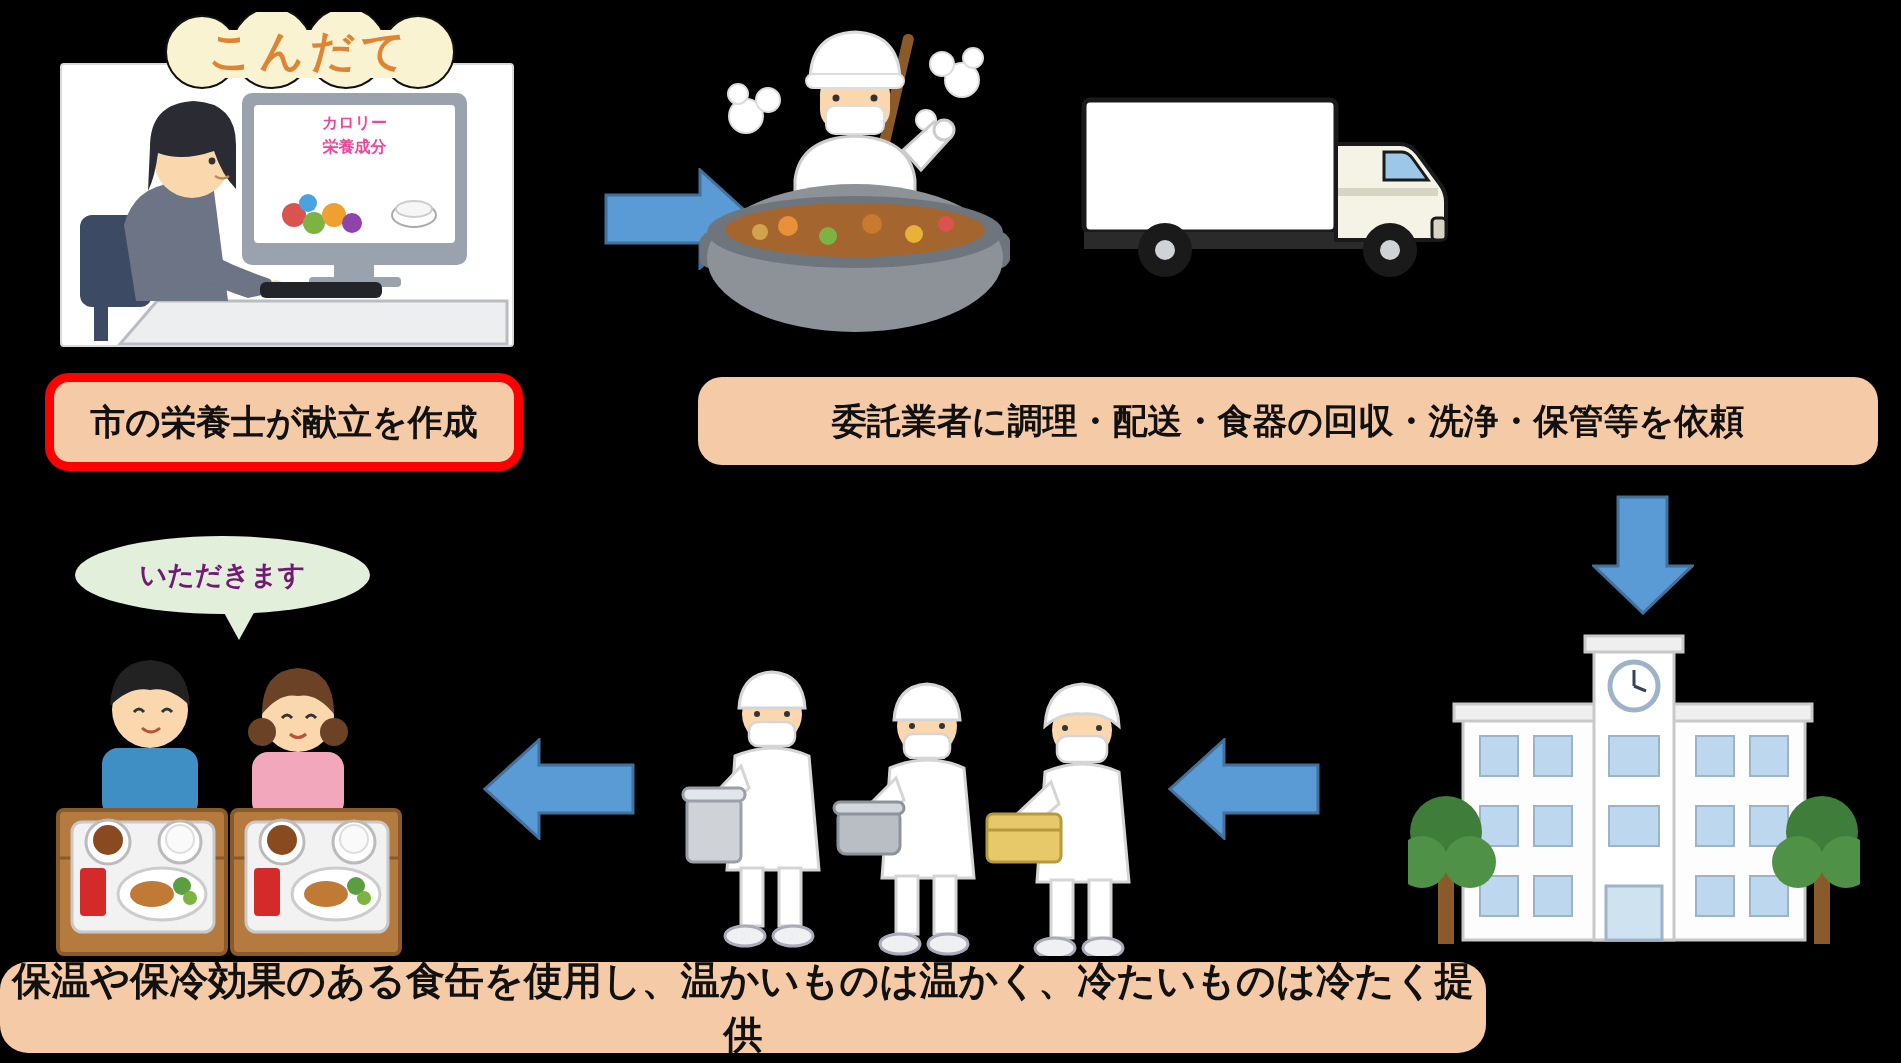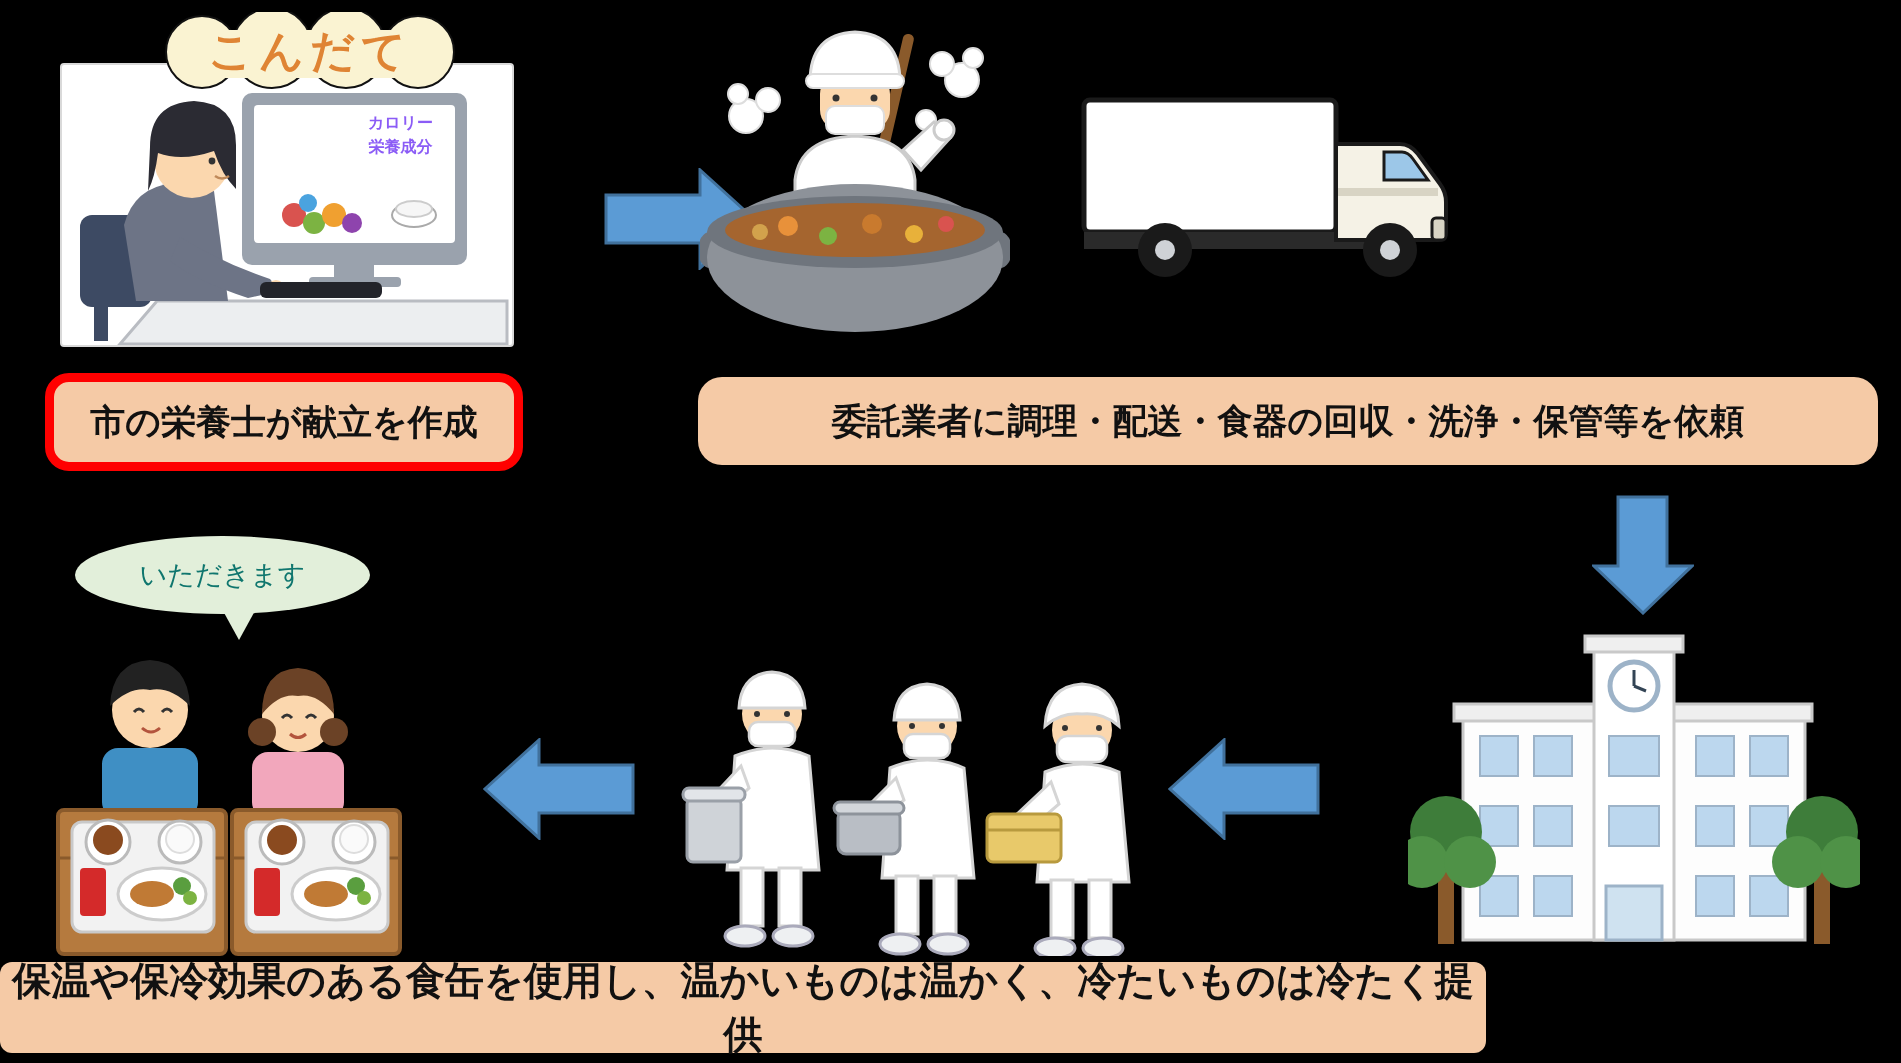--- a/index.html
+++ b/index.html
@@ -9,31 +9,31 @@
   .label-box{
     background:#F5CAA6;border-radius:24px;
     display:flex;align-items:center;justify-content:center;
     color:#111;font-weight:bold;text-align:center;
   }
   .label-box.red-frame{border:9px solid #FF0000;border-radius:24px;text-align:right;}
   .illu{display:block;}
   .panel-white{background:#fff;border:2px solid #d9d9d9;border-radius:4px;}
   .screen-text{
     position:absolute;left:192px;top:46px;width:201px;
-    text-align:center;font-weight:bold;color:#8b5cf6;
-    font-size:16px;line-height:1.5;white-space:pre-line;padding-left:46px;
+    text-align:center;font-weight:bold;color:#ec4899;
+    font-size:16px;line-height:1.5;white-space:pre-line;
   }
   .cloud-title{
     display:flex;align-items:center;justify-content:center;
     font-weight:bold;font-size:44px;color:#DF8434;letter-spacing:6px;
   }
   .bubble{
     background:#E2EFDA;border-radius:50%;
     display:flex;align-items:center;justify-content:center;
-    font-weight:normal;font-size:27px;color:#0f766e;
+    font-weight:bold;font-size:27px;color:#701a75;
   }
   .bubble-tail{
     position:absolute;left:142px;top:64px;width:0;height:0;
     border-left:22px solid transparent;border-right:22px solid transparent;
     border-top:40px solid #E2EFDA;
   }
   svg{display:block;}
 </style>
 </head>
 <body>
@@ -287,15 +287,15 @@
     <circle cx="242" cy="212" r="15" fill="#8a4a1f"></circle>
     <circle cx="314" cy="214" r="21" fill="#fff" stroke="#bbb" stroke-width="3"></circle>
     <circle cx="314" cy="211" r="14" fill="#fafafa" stroke="#ddd" stroke-width="2"></circle>
     <rect x="214" y="240" width="26" height="48" rx="4" fill="#d42a2a"></rect>
     <ellipse cx="296" cy="266" rx="44" ry="26" fill="#fff" stroke="#ccc" stroke-width="3"></ellipse>
     <ellipse cx="286" cy="266" rx="22" ry="13" fill="#c07a35"></ellipse>
     <circle cx="316" cy="258" r="9" fill="#5a9e3f"></circle>
       <circle cx="324" cy="270" r="7" fill="#7cb342"></circle>
   </svg>
 
-  <div class="abs label-box" style="left:0px;top:962px;width:1486px;height:91px;font-size:39px;border-radius:12px;">保温や保冷効果のある食缶を使用し、温かいものは温かく、冷たいものは冷たく提供</div>
+  <div class="abs label-box" style="left:0px;top:962px;width:1486px;height:91px;font-size:39px;border-radius:28px;">保温や保冷効果のある食缶を使用し、温かいものは温かく、冷たいものは冷たく提供</div>
 
 </div>
 
 </body></html>

